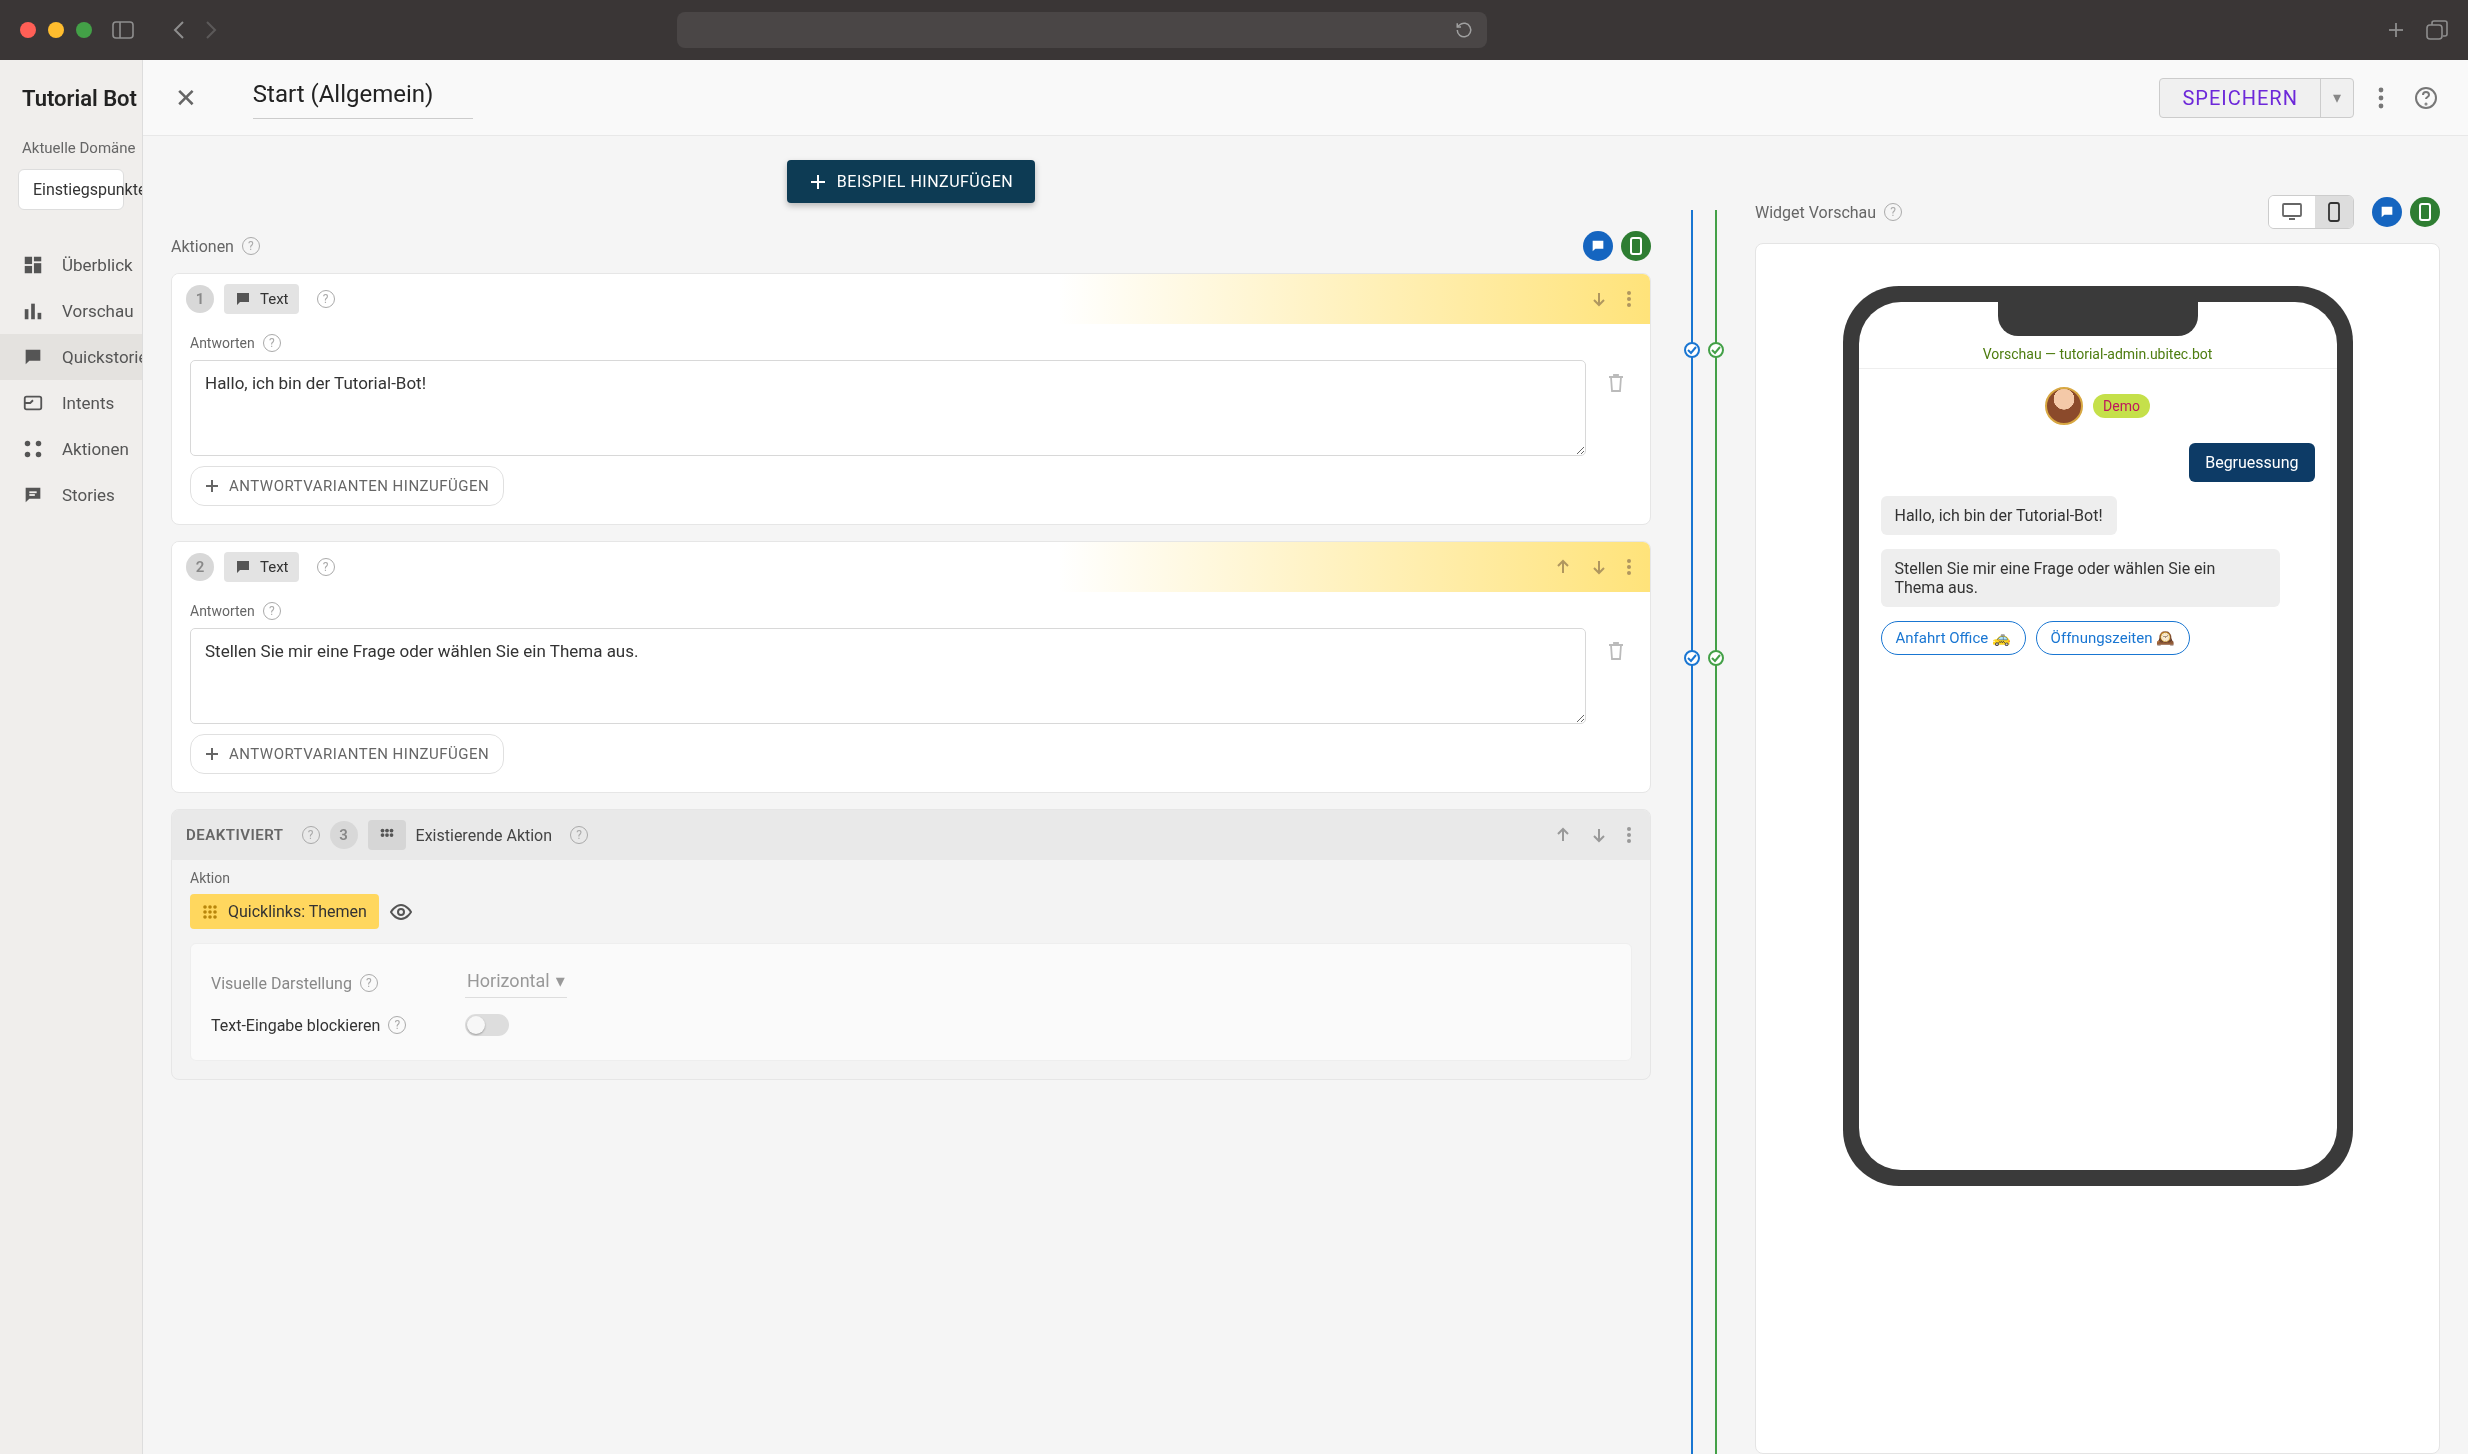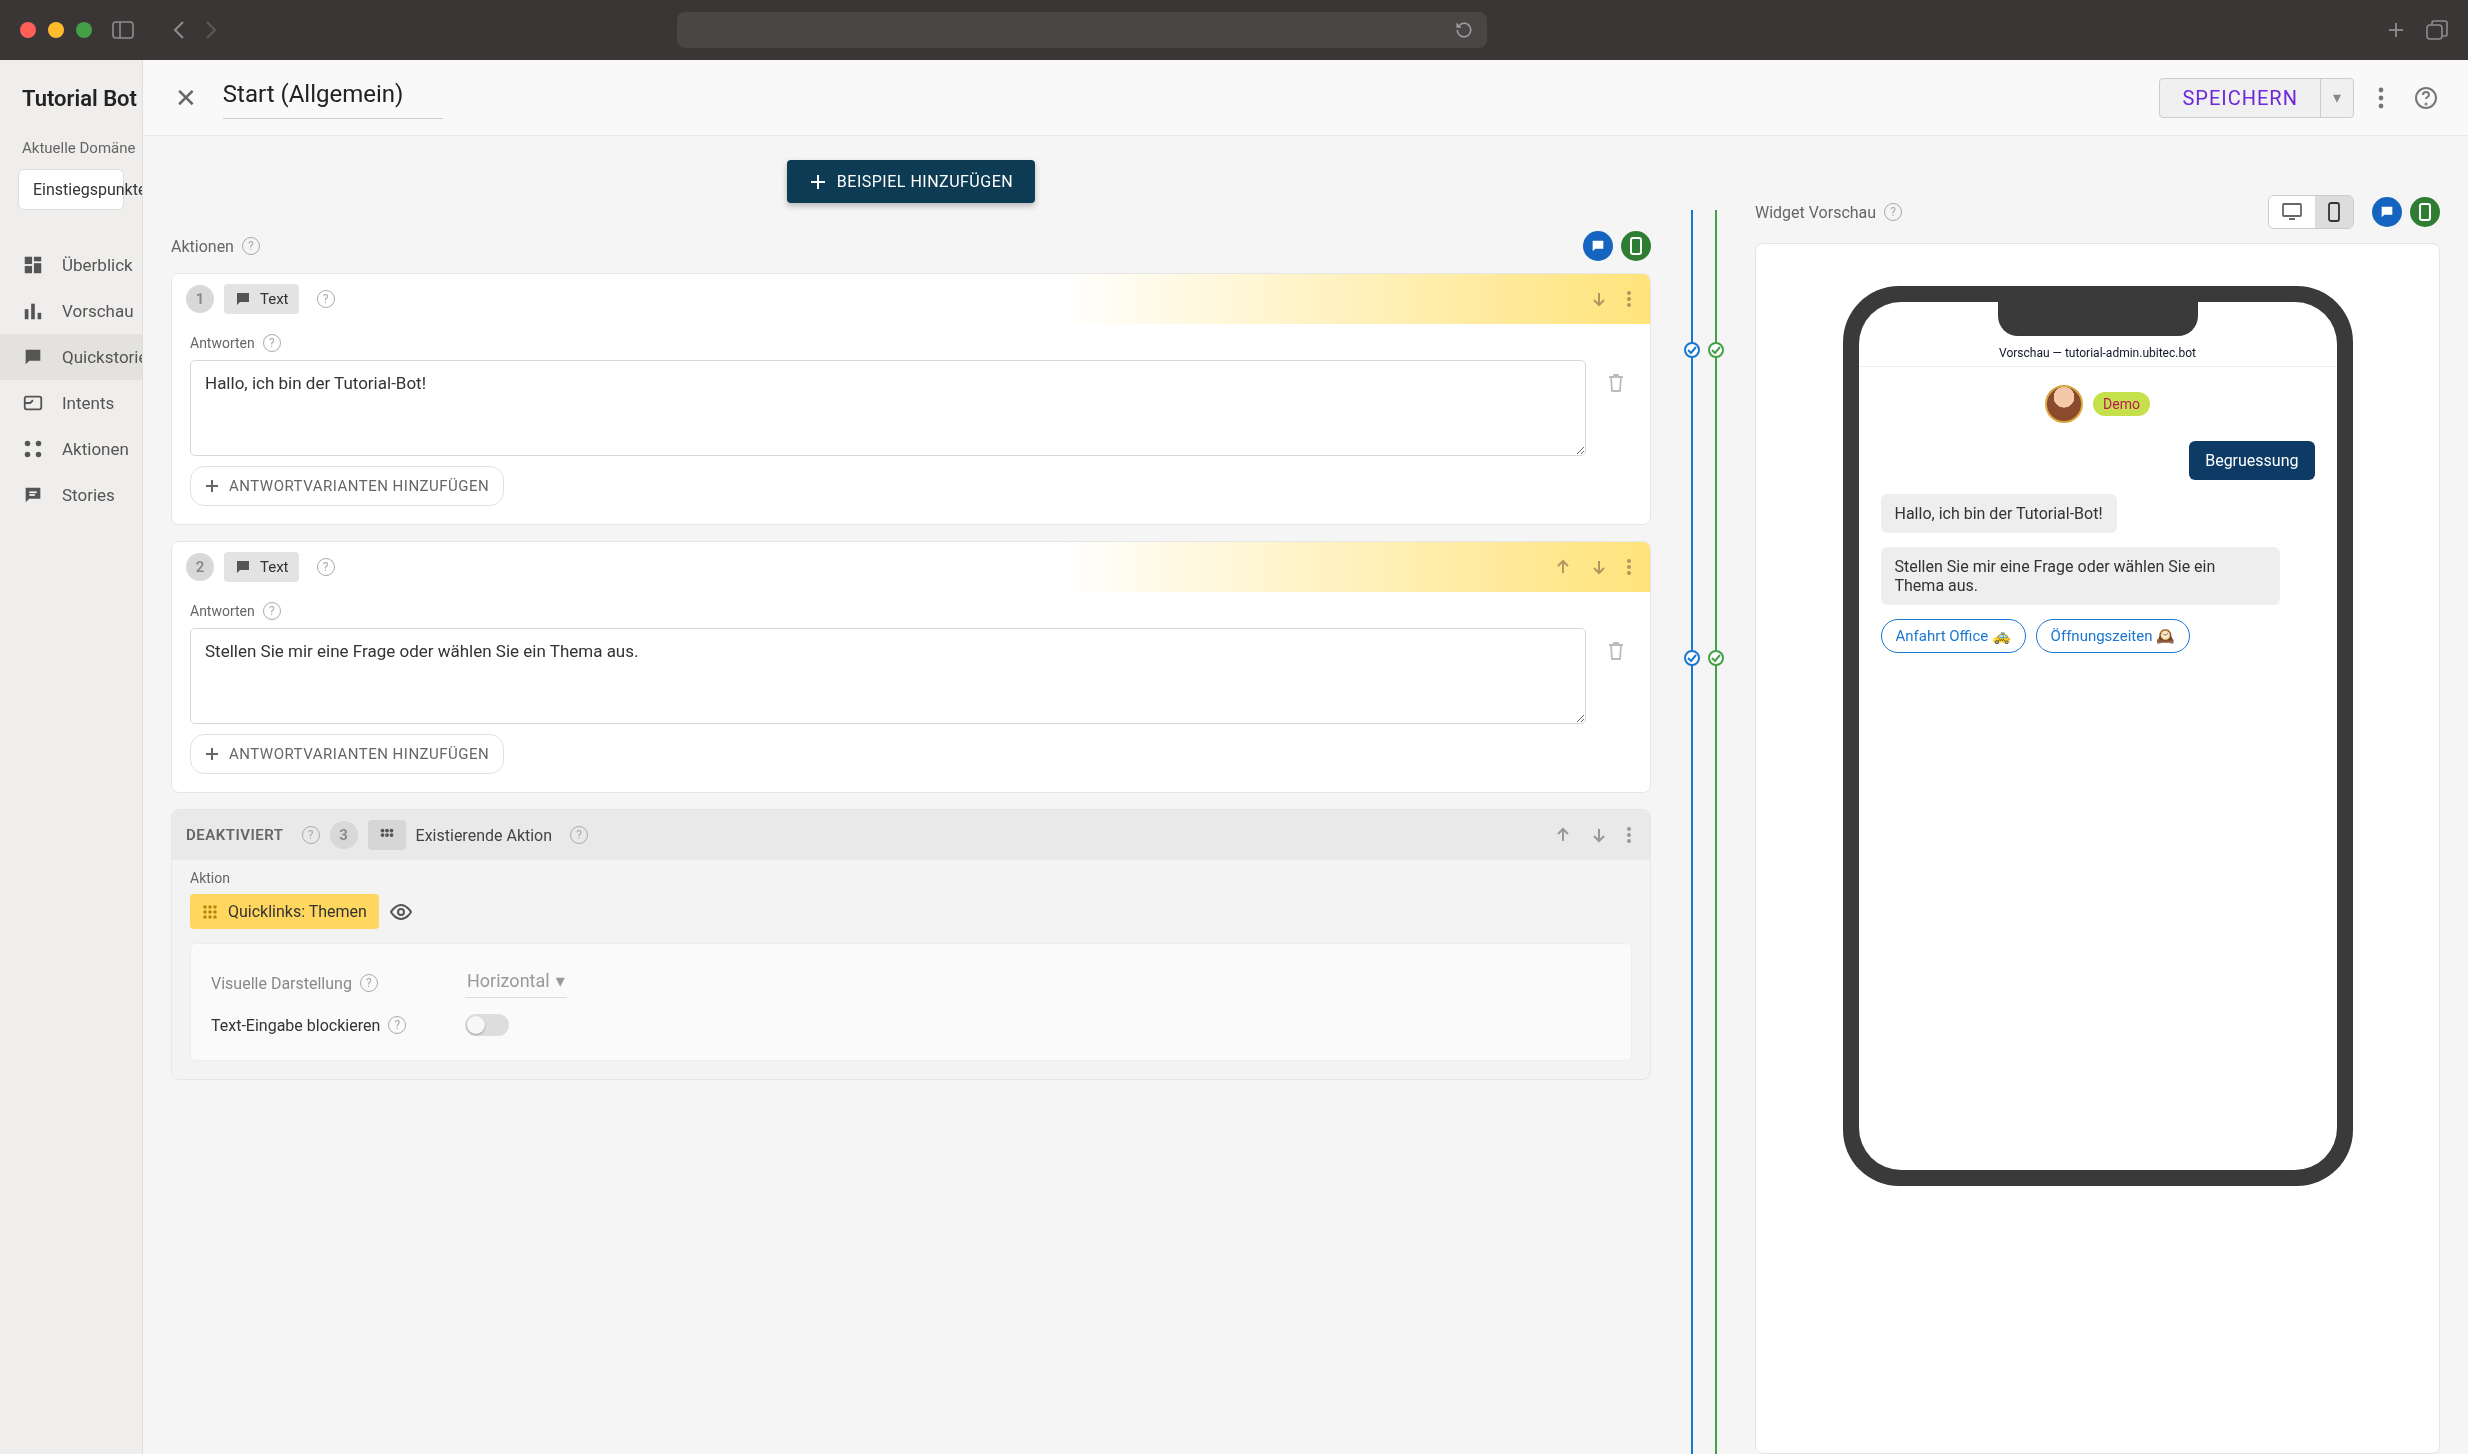--- a/index.html
+++ b/index.html
@@ -24,21 +24,21 @@
 .sidebar-pill { margin: 0 18px 14px; background: #fff; border: 1px solid #ddd; border-radius: 6px; padding: 10px 14px; font-size: 16px; color: #333; white-space: nowrap; }
 .sidebar-nav { margin-top: 18px; }
 .sidebar-item { display: flex; align-items: center; gap: 18px; padding: 12px 22px; font-size: 17px; color: #555; cursor: pointer; white-space: nowrap; }
 .sidebar-item.active { background: #e4e2df; }
 .sidebar-item svg { width: 22px; height: 22px; flex-shrink: 0; }
 
 
 .editor { flex: 1; background: #f5f5f5; display: flex; flex-direction: column; }
 .editor-header { display: flex; align-items: center; padding: 16px 24px; gap: 18px; background: #f9f9f9; border-bottom: 1px solid #e8e8e8; }
 .close-x { font-size: 26px; color: #666; cursor: pointer; padding: 4px 8px; }
-.editor-title { font-size: 24px; color: #222; border-bottom: 1px solid #ccc; padding: 4px 4px 10px 0; min-width: 220px; }
+.editor-title { font-size: 24px; color: #222; border-bottom: 1px solid #ccc; padding: 4px 4px 10px 0; min-width: 220px; margin-left: 30px; }
 .header-spacer { flex: 1; }
 .save-btn { background: #f0f0f0; border: 1px solid #ccc; border-radius: 4px; height: 40px; display: flex; align-items: center; }
 .save-btn-main { padding: 0 22px; font-size: 20px; letter-spacing: 1px; color: #6d28d9; font-weight: 400; }
 .save-btn-caret { border-left: 1px solid #ccc; padding: 0 12px; color: #888; height: 100%; display: flex; align-items: center; }
 .header-icon-btn { color: #777; padding: 6px; cursor: pointer; }
 
 .editor-body { flex: 1; display: flex; padding: 24px 28px 0 28px; gap: 28px; overflow: hidden; }
 
 
 .actions-col { flex: 1; display: flex; flex-direction: column; min-width: 0; }
@@ -93,21 +93,21 @@
 .preview-header { display: flex; align-items: center; margin-bottom: 14px; margin-top: 35px; }
 .device-toggle { display: flex; border: 1px solid #ccc; border-radius: 6px; overflow: hidden; margin-left: auto; margin-right: 18px; }
 .device-btn { padding: 6px 12px; background: #fff; color: #666; cursor: pointer; }
 .device-btn.active { background: #ddd; color: #333; }
 .preview-canvas { flex: 1; background: #fff; border: 1px solid #e4e4e4; border-radius: 8px; display: flex; justify-content: center; padding-top: 42px; overflow: hidden; }
 
 
 .phone { width: 510px; height: 900px; background: #3a3a3a; border-radius: 56px; padding: 16px; position: relative; }
 .phone-screen { background: #fff; width: 100%; height: 100%; border-radius: 42px; overflow: hidden; display: flex; flex-direction: column; padding-top: 38px; }
 .notch { position: absolute; top: 16px; left: 50%; transform: translateX(-50%); width: 200px; height: 34px; background: #3a3a3a; border-radius: 0 0 20px 20px; }
-.phone-url { text-align: center; font-size: 12px; color: #0f172a; padding: 6px; border-bottom: 1px solid #eee; }
+.phone-url { text-align: center; font-size: 14px; color: #4d7c0f; padding: 6px; border-bottom: 1px solid #eee; }
 .chat-area { padding: 18px 22px; display: flex; flex-direction: column; gap: 14px; }
 .bot-header { display: flex; align-items: center; gap: 10px; justify-content: center; margin-bottom: 4px; }
 .avatar { width: 38px; height: 38px; border-radius: 50%; background: radial-gradient(circle at 50% 30%, #f4c9a8 35%, #8b4a2b 36%); border: 2px solid #d8a842; }
 .demo-badge { background: #c5e04a; color: #be185d; font-size: 14px; padding: 4px 10px; border-radius: 12px; }
 .user-bubble { align-self: flex-end; background: #0d3b66; color: #fff; padding: 10px 16px; border-radius: 6px; font-size: 16px; }
 .bot-bubble { align-self: flex-start; background: #eee; color: #333; padding: 10px 14px; border-radius: 6px; font-size: 16px; max-width: 92%; }
 .quick-replies { display: flex; gap: 10px; align-items: flex-end; }
 .quick-reply { border: 1.5px solid #1976d2; color: #1976d2; border-radius: 18px; padding: 7px 14px; font-size: 15px; background: #fff; cursor: pointer; }
 
 svg { display: block; }

